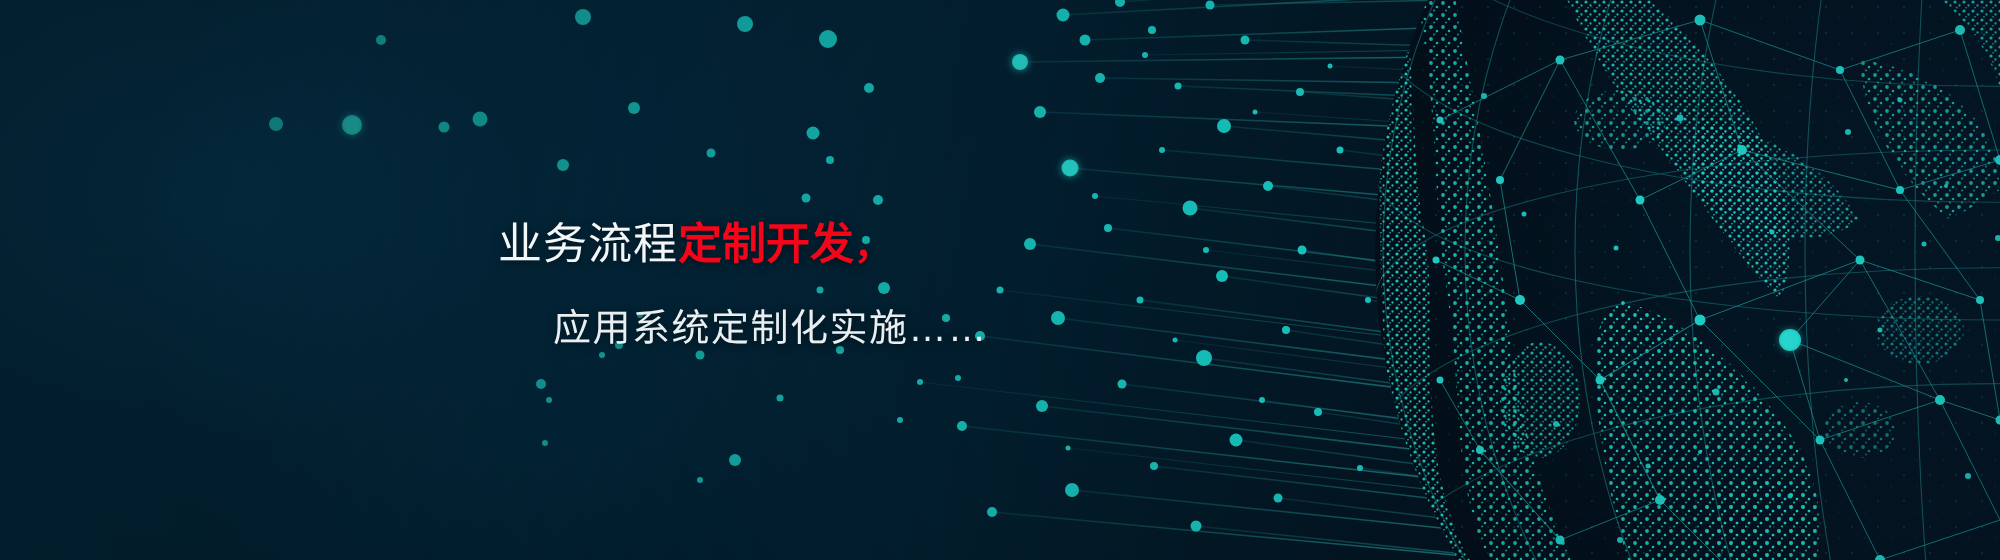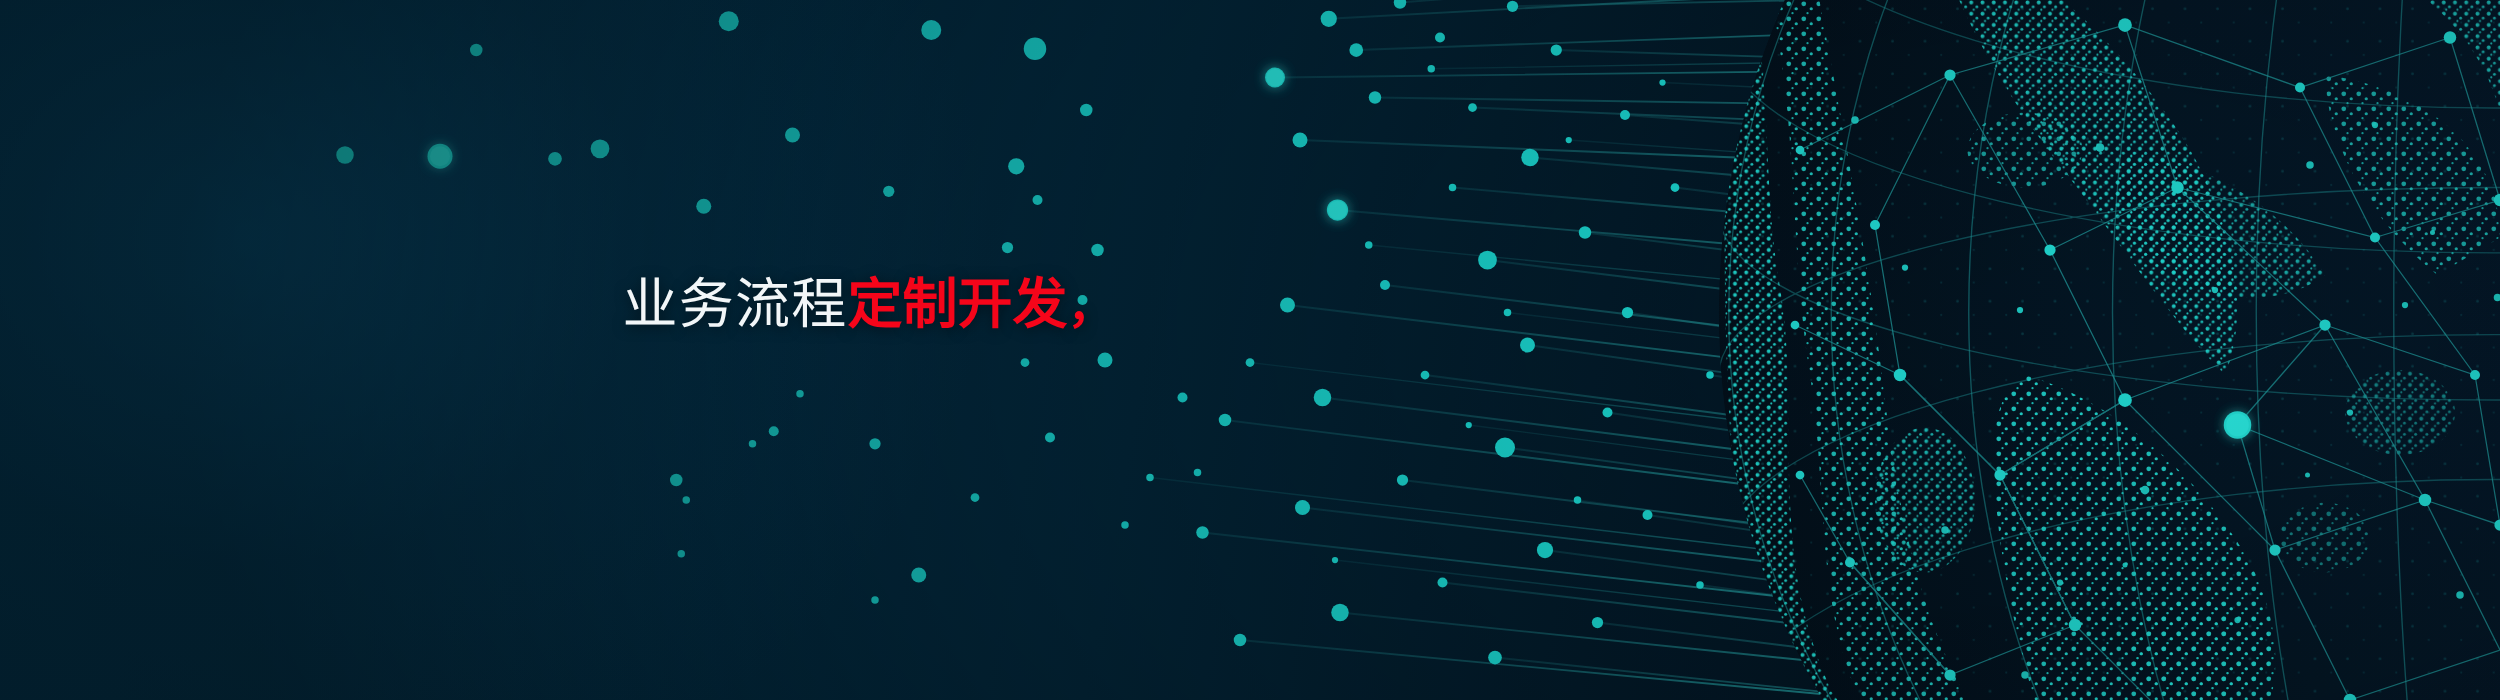--- a/index.html
+++ b/index.html
@@ -431,15 +431,16 @@
       </g>
 
     </g>
   </svg>
 
   <div class="bg-vignette"></div>
 
   <div class="copy">
     <div class="line1"><span>业务流程</span><span class="hl">定制开发</span><span class="comma">，</span></div>
 
+    <div class="line2">应用系统定制化实施……</div>
   </div>
 
 </div>
 
 </body></html>

